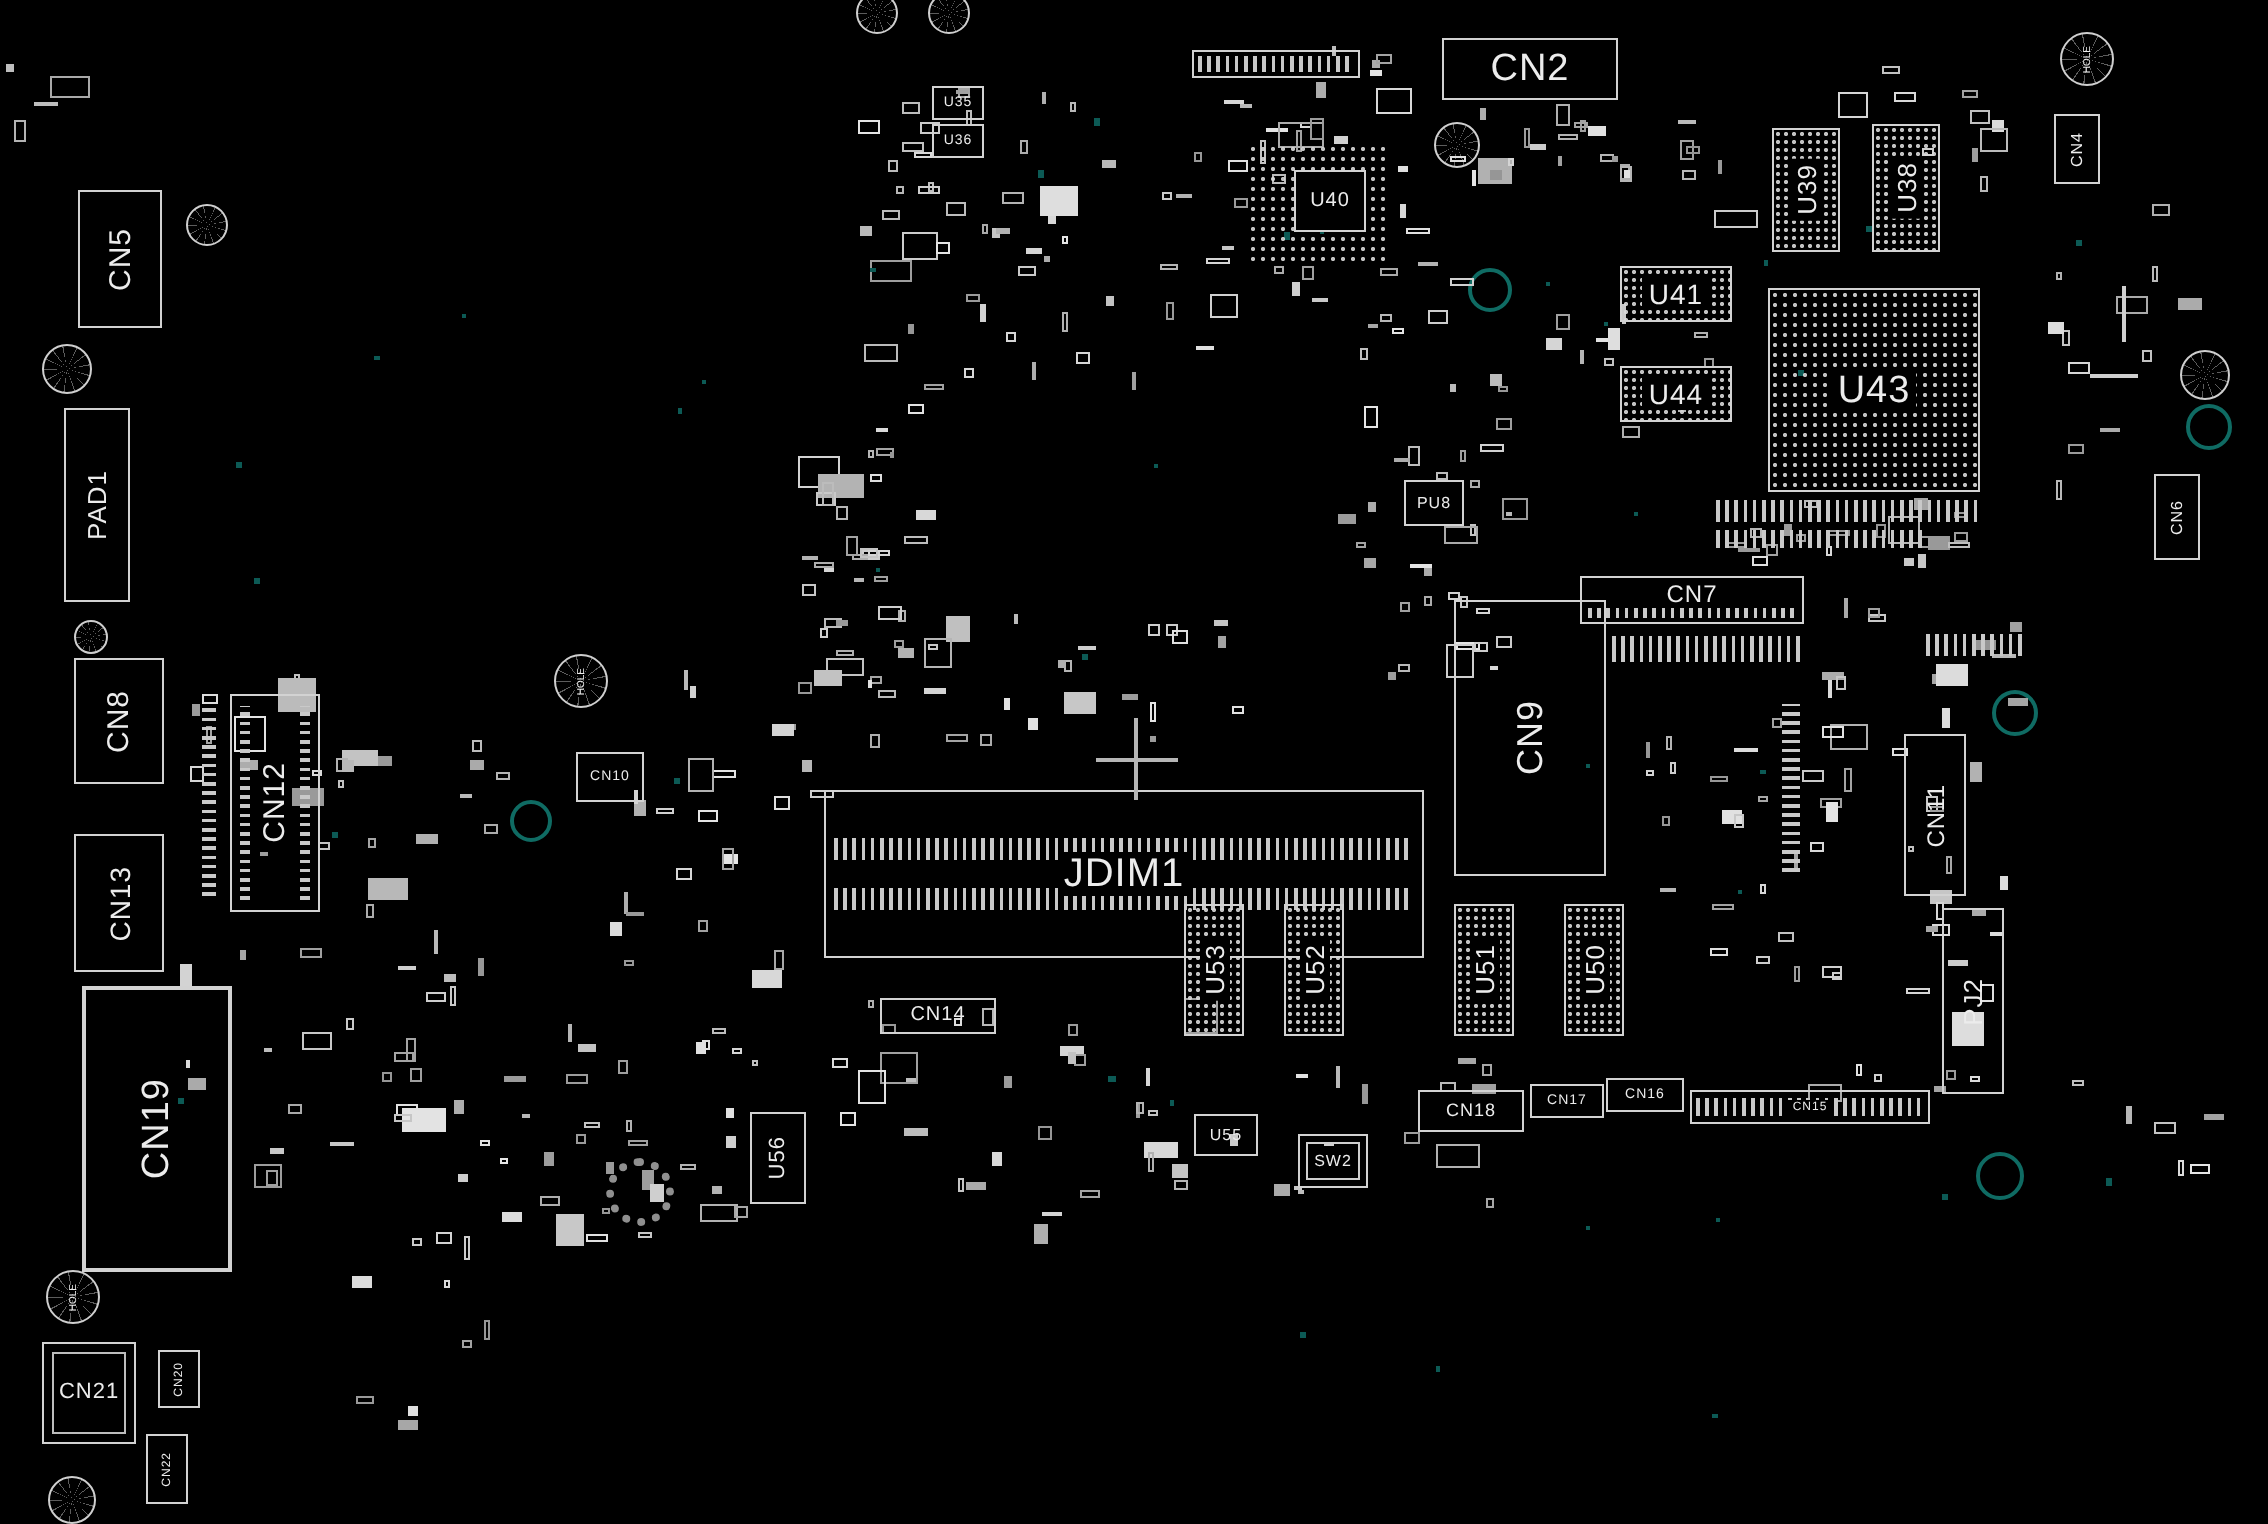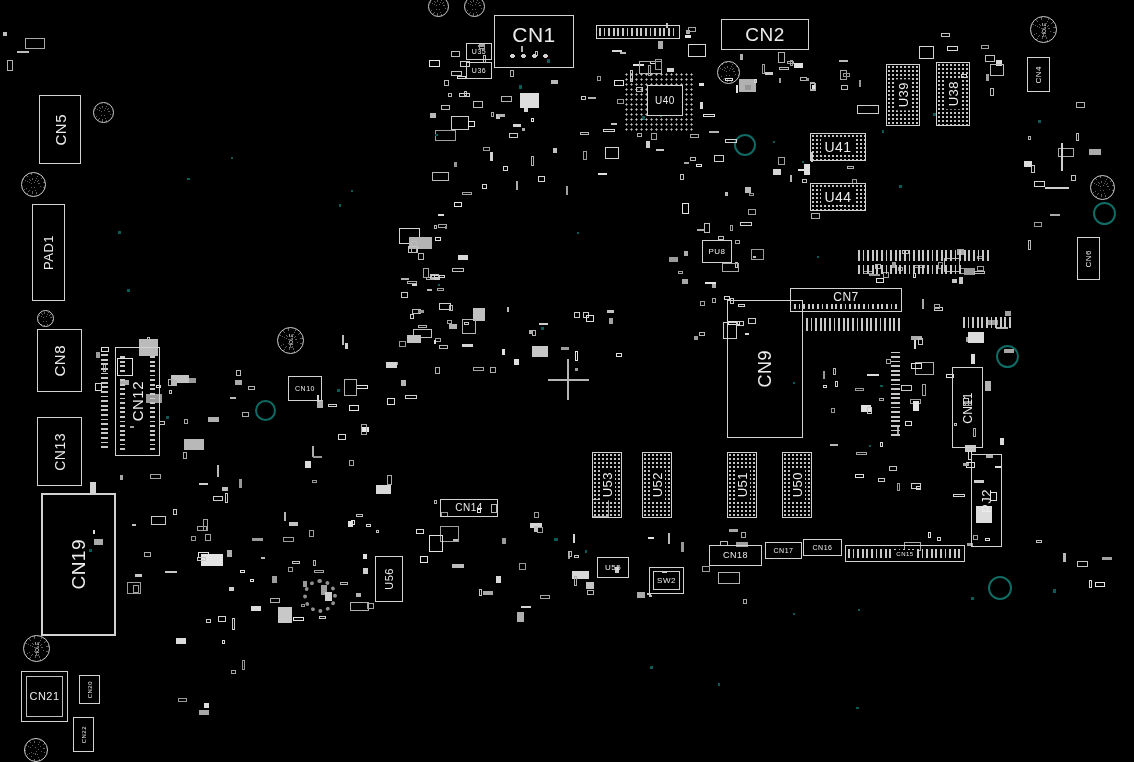--- a/index.html
+++ b/index.html
@@ -593,24 +593,20 @@
       <div class="via" style="left: 518.5px; top: 85.4px; width: 3.4px; height: 3.4px;"></div>
       <div class="via" style="left: 576.9px; top: 231.8px; width: 2.3px; height: 2.3px;"></div>
       <div class="via" style="left: 802.1px; top: 160.5px; width: 2.1px; height: 2.1px;"></div>
       <div class="via" style="left: 88.5px; top: 548.9px; width: 3.3px; height: 3.3px;"></div>
       <div class="via" style="left: 434.7px; top: 133.6px; width: 2.9px; height: 2.9px;"></div>
       <div class="via" style="left: 772.5px; top: 140.6px; width: 2.6px; height: 2.6px;"></div>
       <div class="via" style="left: 932.8px; top: 113.2px; width: 3.2px; height: 3.2px;"></div>
       <div class="via" style="left: 584.5px; top: 550.2px; width: 2.7px; height: 2.7px;"></div>
     </div>
 
-  <div class="cmp" style="left:494px;top:15px;width:80px;height:53px;border-width:1.8px">
-    <span class="lab" style="font-size:21px;margin-top:-14px">CN1</span>
-    <div class="dotsrow" style="left:12px;top:34px;width:46px;height:13px"></div>
-  </div>
 
   <div class="cmp" style="left:466px;top:43px;width:26px;height:17px">
     <span class="lab" style="font-size:7px">U35</span>
   </div>
   <div class="cmp" style="left:466px;top:62px;width:26px;height:17px">
     <span class="lab" style="font-size:7px">U36</span>
   </div>
 
   <div class="cmp" style="left:596px;top:25px;width:84px;height:14px;border-width:1px">
     <div class="ticksh" style="left:2px;top:2px;right:2px;bottom:2px"></div>
@@ -632,20 +628,23 @@
     <span class="lab v bk" style="font-size:13px">U38</span>
   </div>
 
   <div class="cmp bga bga-f" style="left:810px;top:133px;width:56px;height:28px">
     <span class="lab bk" style="font-size:14px">U41</span>
   </div>
   <div class="cmp bga bga-f" style="left:810px;top:183px;width:56px;height:28px">
     <span class="lab bk" style="font-size:14px">U44</span>
   </div>
 
+  <div class="cmp bga" style="left:884px;top:144px;width:106px;height:102px;border-width:1.8px">
+    <span class="lab bk" style="font-size:19px">U43</span>
+  </div>
 
 
   <div class="cmp" style="left:702px;top:240px;width:30px;height:23px">
     <span class="lab" style="font-size:8px">PU8</span>
   </div>
 
   <div class="cmp" style="left:790px;top:288px;width:112px;height:24px;border-width:1.4px">
     <span class="lab" style="font-size:12px;transform:translateY(-3px)">CN7</span>
     <div class="ticksh" style="left:3px;right:3px;bottom:2px;height:5px"></div>
   </div>
@@ -668,20 +667,25 @@
     <span class="lab v" style="font-size:13px">PJ2</span>
   </div>
 
   <div class="cmp" style="left:1027px;top:57px;width:23px;height:35px">
     <span class="lab v" style="font-size:8px">CN4</span>
   </div>
   <div class="cmp" style="left:1077px;top:237px;width:23px;height:43px">
     <span class="lab v" style="font-size:8px">CN6</span>
   </div>
 
+  <div class="cmp" style="left:412px;top:395px;width:300px;height:84px;border-width:1.8px">
+    <div class="ticksh" style="left:4px;top:23px;right:4px;height:11px"></div>
+    <div class="ticksh" style="left:4px;bottom:23px;right:4px;height:11px"></div>
+    <span class="lab bk" style="font-size:20px;z-index:2">JDIM1</span>
+  </div>
 
   <div class="cmp bga bga-f" style="left:592px;top:452px;width:30px;height:66px">
     <span class="lab v bk" style="font-size:13px">U53</span>
   </div>
   <div class="cmp bga bga-f" style="left:642px;top:452px;width:30px;height:66px">
     <span class="lab v bk" style="font-size:13px">U52</span>
   </div>
   <div class="cmp bga bga-f" style="left:727px;top:452px;width:30px;height:66px">
     <span class="lab v bk" style="font-size:13px">U51</span>
   </div>

